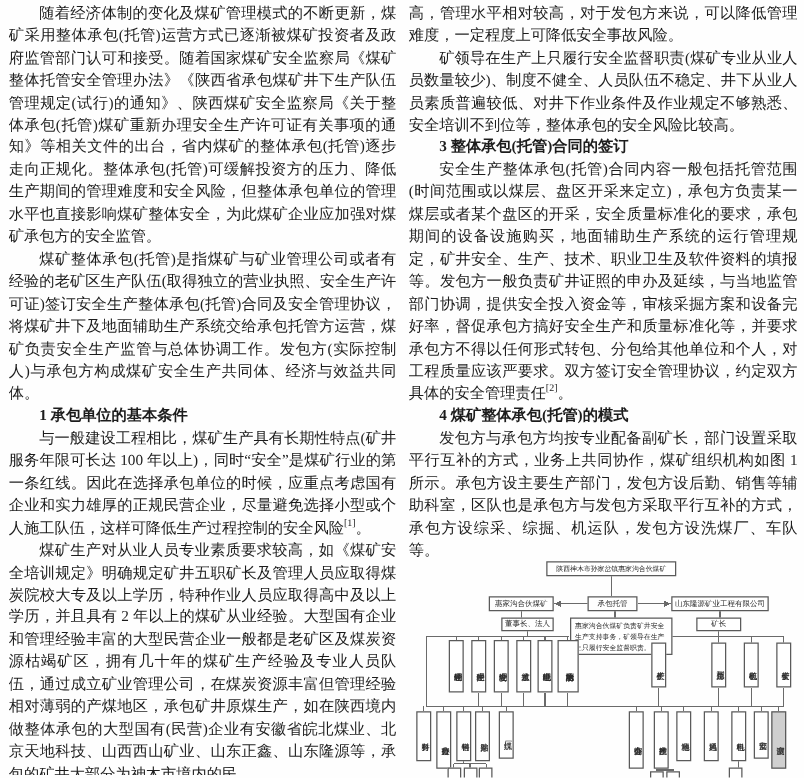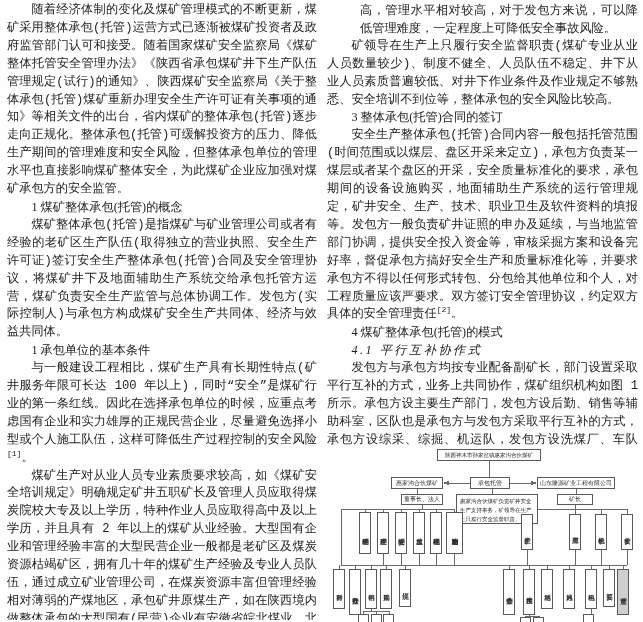--- a/index.html
+++ b/index.html
@@ -2,53 +2,51 @@
 <html><head>
 <meta charset="utf-8">
 <style>
   html,body{margin:0;padding:0;}
   body{background:#ffffff;font-family:"Liberation Serif","DejaVu Serif",serif;}
   #page{position:relative;width:643px;height:622px;background:#fefefe;overflow:hidden;color:#1c1c1c;}
   .col{position:absolute;top:2px;text-align:justify;font-size:12.2px;line-height:17.9px;}
   #left-col{left:7px;width:310px;height:618px;overflow:hidden;}
   #right-col-text{left:327px;width:311px;height:446px;overflow:hidden;}
   .blk{margin:0;padding:0;}
-  .p{text-indent:2em;font-family:Liberation Mono, monospace;}
-  .p-cont{text-indent:0;margin-left:33px;}
-  .h{text-indent:2em;font-weight:normal;}
+  .p{text-indent:2em;}
+  .p-cont{text-indent:0;}
+  .h{text-indent:2em;font-weight:bold;}
   .h-sub{text-indent:2em;font-style:italic;letter-spacing:2.5px;}
   .sup{font-size:8px;vertical-align:super;line-height:0;}
   
   #figure{position:absolute;left:325px;top:448px;width:316px;height:174px;overflow:hidden;}
   #chart-svg{position:absolute;left:0;top:0;}
   .hbox,.vbox,.notebox{position:absolute;box-sizing:border-box;border:1px solid #5a5a5a;background:#fff;color:#2a2a2a;}
   .hbox{display:flex;align-items:center;justify-content:center;white-space:nowrap;overflow:hidden;font-size:6px;}
   .vbox{writing-mode:vertical-rl;text-orientation:upright;font-size:6.5px;line-height:1.05;padding:2px 0;text-align:center;display:flex;align-items:center;justify-content:center;overflow:hidden;}
   .notebox{font-size:5.5px;line-height:1.65;padding:2px 3px;text-align:left;overflow:hidden;}
   .shaded{background:#cfcfcf;}
 </style>
 </head>
 <body>
 
 <div id="page">
   <div id="left-col" class="col">
       <p class="blk p"><span>随着经济体制的变化及煤矿管理模式的不断更新，煤矿采用整体承包(托管)运营方式已逐渐被煤矿投资者及政府监管部门认可和接受。随着国家煤矿安全监察局《煤矿整体托管安全管理办法》《陕西省承包煤矿井下生产队伍管理规定(试行)的通知》、陕西煤矿安全监察局《关于整体承包(托管)煤矿重新办理安全生产许可证有关事项的通知》等相关文件的出台，省内煤矿的整体承包(托管)逐步走向正规化。整体承包(托管)可缓解投资方的压力、降低生产期间的管理难度和安全风险，但整体承包单位的管理水平也直接影响煤矿整体安全，为此煤矿企业应加强对煤矿承包方的安全监管。</span></p>
-      <p class="blk h"><span>1 煤矿整体承包(托管)的概念</span></p>
       <p class="blk p"><span>煤矿整体承包(托管)是指煤矿与矿业管理公司或者有经验的老矿区生产队伍(取得独立的营业执照、安全生产许可证)签订安全生产整体承包(托管)合同及安全管理协议，将煤矿井下及地面辅助生产系统交给承包托管方运营，煤矿负责安全生产监管与总体协调工作。发包方(实际控制人)与承包方构成煤矿安全生产共同体、经济与效益共同体。</span></p>
       <p class="blk h"><span>1 承包单位的基本条件</span></p>
       <p class="blk p"><span>与一般建设工程相比，煤矿生产具有长期性特点(矿井服务年限可长达 100 年以上)，同时“安全”是煤矿行业的第一条红线。因此在选择承包单位的时候，应重点考虑国有企业和实力雄厚的正规民营企业，尽量避免选择小型或个人施工队伍，这样可降低生产过程控制的安全风险</span><span class="sup">[1]</span><span>。</span></p>
       <p class="blk p"><span>煤矿生产对从业人员专业素质要求较高，如《煤矿安全培训规定》明确规定矿井五职矿长及管理人员应取得煤炭院校大专及以上学历，特种作业人员应取得高中及以上学历，并且具有 2 年以上的煤矿从业经验。大型国有企业和管理经验丰富的大型民营企业一般都是老矿区及煤炭资源枯竭矿区，拥有几十年的煤矿生产经验及专业人员队伍，通过成立矿业管理公司，在煤炭资源丰富但管理经验相对薄弱的产煤地区，承包矿井原煤生产，如在陕西境内做整体承包的大型国有(民营)企业有安徽省皖北煤业、北京天地科技、山西西山矿业、山东正鑫、山东隆源等，承包的矿井大部分为神木市境内的民</span></p>
     </div>
   <div id="right-col-text" class="col">
       <p class="blk p-cont"><span>高，管理水平相对较高，对于发包方来说，可以降低管理难度，一定程度上可降低安全事故风险。</span></p>
       <p class="blk p"><span>矿领导在生产上只履行安全监督职责(煤矿专业从业人员数量较少)、制度不健全、人员队伍不稳定、井下从业人员素质普遍较低、对井下作业条件及作业规定不够熟悉、安全培训不到位等，整体承包的安全风险比较高。</span></p>
       <p class="blk h"><span>3 整体承包(托管)合同的签订</span></p>
       <p class="blk p"><span>安全生产整体承包(托管)合同内容一般包括托管范围(时间范围或以煤层、盘区开采来定立)，承包方负责某一煤层或者某个盘区的开采，安全质量标准化的要求，承包期间的设备设施购买，地面辅助生产系统的运行管理规定，矿井安全、生产、技术、职业卫生及软件资料的填报等。发包方一般负责矿井证照的申办及延续，与当地监管部门协调，提供安全投入资金等，审核采掘方案和设备完好率，督促承包方搞好安全生产和质量标准化等，并要求承包方不得以任何形式转包、分包给其他单位和个人，对工程质量应该严要求。双方签订安全管理协议，约定双方具体的安全管理责任</span><span class="sup">[2]</span><span>。</span></p>
       <p class="blk h"><span>4 煤矿整体承包(托管)的模式</span></p>
-      <p class="blk h-sub"><span>4.1 平行互补协作式</span></p>
       <p class="blk p"><span>发包方与承包方均按专业配备副矿长，部门设置采取平行互补的方式，业务上共同协作，煤矿组织机构如图 1 所示。承包方设主要生产部门，发包方设后勤、销售等辅助科室，区队也是承包方与发包方采取平行互补的方式，承包方设综采、综掘、机运队，发包方设洗煤厂、车队等。</span></p>
     </div>
 
   <div id="figure">
     <svg id="chart-svg" width="316" height="174" viewBox="0 0 316 174" stroke="#6a6a6a" stroke-width="1" fill="none" shape-rendering="crispEdges">
 
       <path d="M164 13 V29"></path>
 
       <path d="M145 35 H124"></path>
       <polygon points="124,32.5 124,37.5 118,35" fill="#6a6a6a" stroke="none"></polygon>

